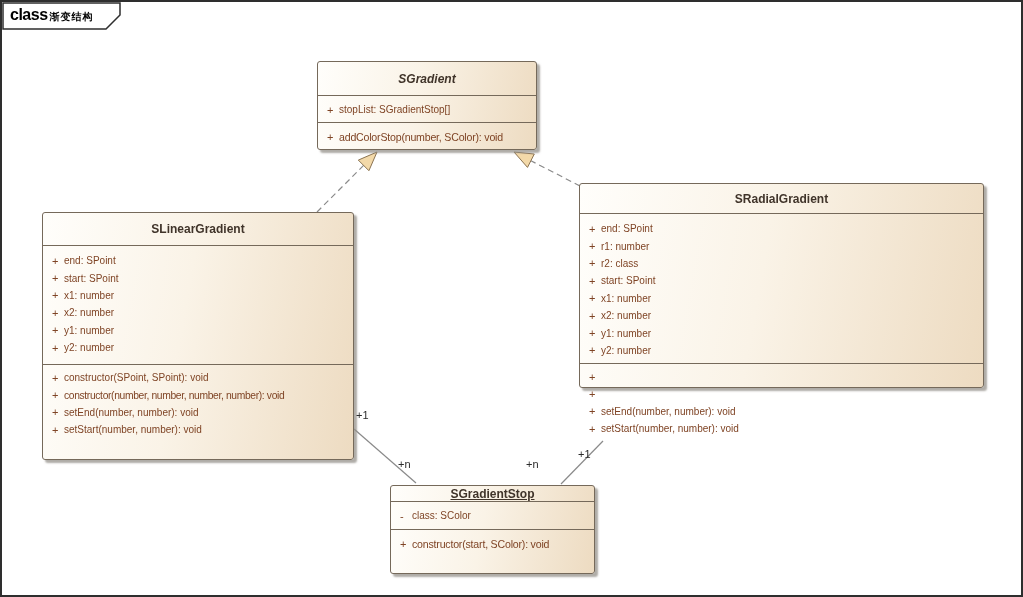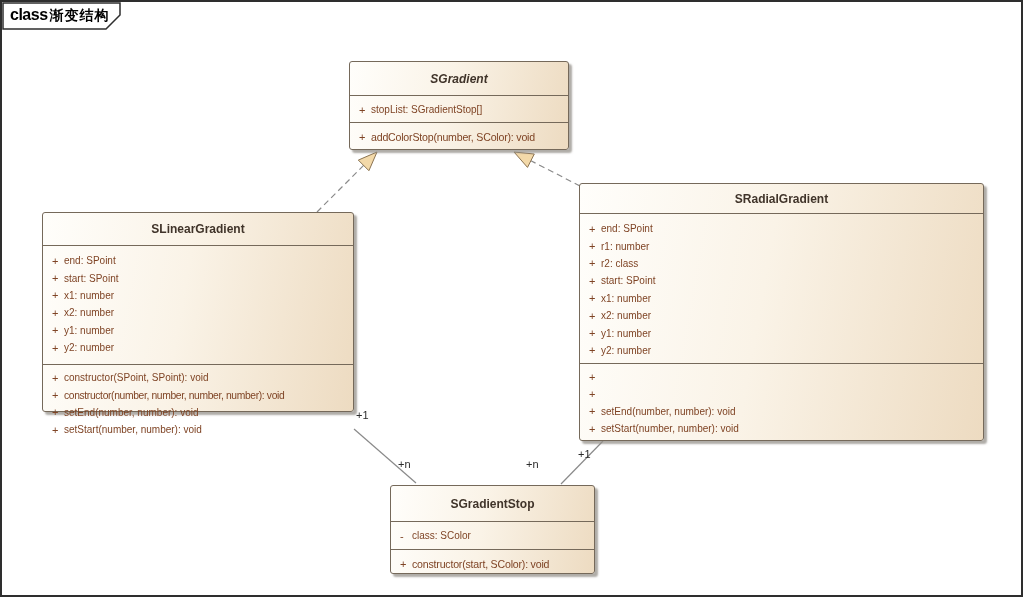--- a/index.html
+++ b/index.html
@@ -13,21 +13,21 @@
 
   
   #draw-layer { position:absolute; left:0; top:0; width:1023px; height:597px; }
 
   
   #tab-text {
     position:absolute; left:8px; top:4px; width:110px; height:22px;
     color:#000; white-space:nowrap;
   }
   #tab-text .prefix { font-size:16px; font-weight:bold; letter-spacing:-0.5px; }
-  #tab-text .cn { font-size:14px; font-weight:bold; margin-left:2px; letter-spacing:1px; }
+  #tab-text .cn { font-size:10px; font-weight:bold; margin-left:2px; letter-spacing:1px; }
 
   
   .uml-class {
     position:absolute;
     border:1px solid #75695a;
     border-radius:3px;
     background:linear-gradient(100deg,#fffefb 0%,#faf3e7 45%,#eddbc1 100%);
     box-shadow:3px 3px 2px rgba(148,144,137,0.75);
   }
   .uml-class .title {
@@ -39,37 +39,37 @@
   .section { overflow:hidden; }
   .section.methods { border-top:1px solid #75695a; }
   .member-row { display:flex; align-items:center; height:17.4px; }
   .vis {
     width:21px; padding-left:9px; flex:0 0 auto;
     font-size:11px; color:#7f4425;
   }
   .mtext { font-size:10px; color:#7f4425; white-space:nowrap; }
 
   
-  #cls-sgradient        { left:315px; top:59px;  width:220px; height:89px;margin-left:32px; }
+  #cls-sgradient        { left:315px; top:59px;  width:220px; height:89px; }
   #cls-sgradient .title { height:34px; }
   #cls-sgradient .attrs { height:26px; padding-top:5px; }
   #cls-sgradient .methods { height:28px; padding-top:5px; }
 
-  #cls-slineargradient        { left:40px; top:210px; width:312px; height:200px; }
+  #cls-slineargradient        { left:40px; top:210px; width:312px; height:248px; }
   #cls-slineargradient .title { height:33px; }
   #cls-slineargradient .attrs { height:118px; padding-top:6px; }
   #cls-slineargradient .methods { height:77px; padding-top:4px; }
 
-  #cls-sradialgradient        { left:577px; top:181px; width:405px; height:258px; }
+  #cls-sradialgradient        { left:577px; top:181px; width:405px; height:205px; }
   #cls-sradialgradient .title { height:30px; }
   #cls-sradialgradient .attrs { height:149px; padding-top:6px; }
   #cls-sradialgradient .methods { height:79px; padding-top:4px; }
 
   #cls-sgradientstop        { left:388px; top:483px; width:205px; height:89px; }
-  #cls-sgradientstop .title { height:36px; }
+  #cls-sgradientstop .title { height:16px;text-decoration:underline; }
   #cls-sgradientstop .attrs { height:27px; padding-top:5px; }
   #cls-sgradientstop .methods { height:30px; padding-top:5px; }
 
   
   #cls-sgradient .methods .mtext,
   #cls-sgradientstop .methods .mtext { font-size:10.6px; letter-spacing:-0.2px; }
   #cls-slineargradient .methods .member-row:nth-child(2) .mtext { font-size:10.3px; letter-spacing:-0.35px; }
   #cls-sradialgradient .methods .member-row:nth-child(2) .mtext { font-size:10.1px; letter-spacing:-0.45px; }
 
   

